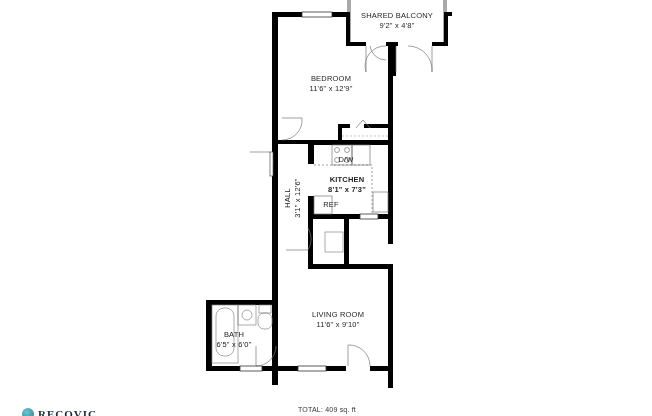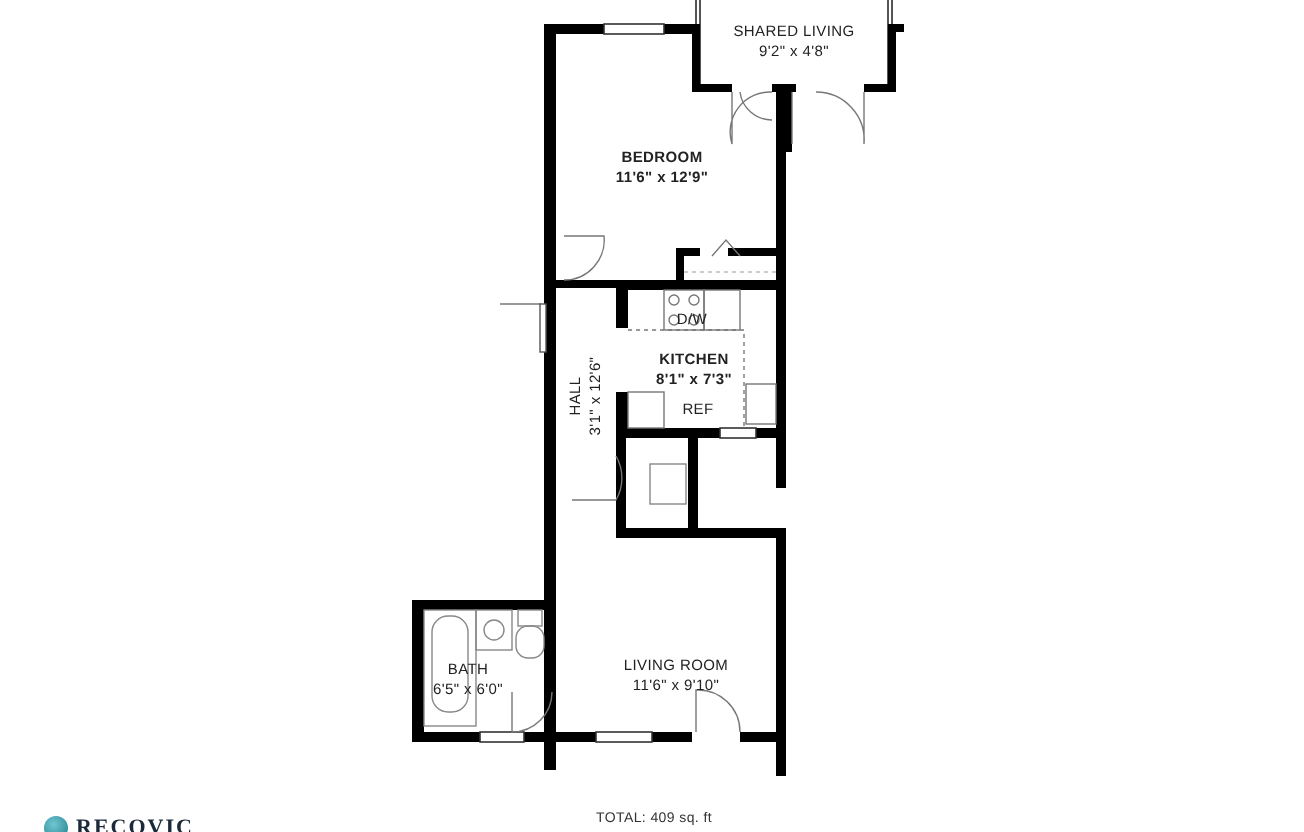--- a/index.html
+++ b/index.html
@@ -110,50 +110,50 @@
     <rect x="216" y="308" width="18" height="48" rx="8"></rect>
     <rect x="212" y="305" width="26" height="58"></rect>
     <rect x="238" y="305" width="18" height="20"></rect>
     <circle cx="247" cy="315" r="5"></circle>
     <rect x="259" y="305" width="12" height="8"></rect>
     <rect x="258" y="313" width="14" height="16" rx="6"></rect>
   </g>
 </svg>
 
 <div class="lbl" style="left:360px; top:11px; width:74px;">
-  <div>SHARED LIVING</div>
+  <div>SHARED BALCONY</div>
   <div>9'2" x 4'8"</div>
 </div>
 
-<div class="lbl" style="left:296px; top:74px; width:70px;font-weight:bold;">
+<div class="lbl" style="left:296px; top:74px; width:70px;">
   <div>BEDROOM</div>
   <div>11'6" x 12'9"</div>
 </div>
 
 <div class="lbl" style="left:322px; top:175px; width:50px;font-weight:bold;">
   <div>KITCHEN</div>
   <div>8'1" x 7'3"</div>
 </div>
 
 <div class="lbl" style="left:268px; top:188px; width:50px; transform: rotate(-90deg);">
   <div>HALL</div>
   <div>3'1" x 12'6"</div>
 </div>
 
-<div class="lbl" style="left:300px; top:310px; width:76px;margin-top:18px;">
+<div class="lbl" style="left:300px; top:310px; width:76px;">
   <div>LIVING ROOM</div>
   <div>11'6" x 9'10"</div>
 </div>
 
 <div class="lbl" style="left:214px; top:330px; width:40px;">
   <div>BATH</div>
   <div>6'5" x 6'0"</div>
 </div>
 
 <div class="lbl" style="left:336px; top:155px; width:20px;">D/W</div>
-<div class="lbl" style="left:332px; top:200px; width:34px;">REF</div>
+<div class="lbl" style="left:314px; top:200px; width:34px;">REF</div>
 
 <div class="lbl total">TOTAL: 409 sq. ft</div>
 
 <div class="logo">
   <span class="logo-dot"></span>
   <span class="logo-text">RECOVIC</span>
 </div>
 
 </body></html>

